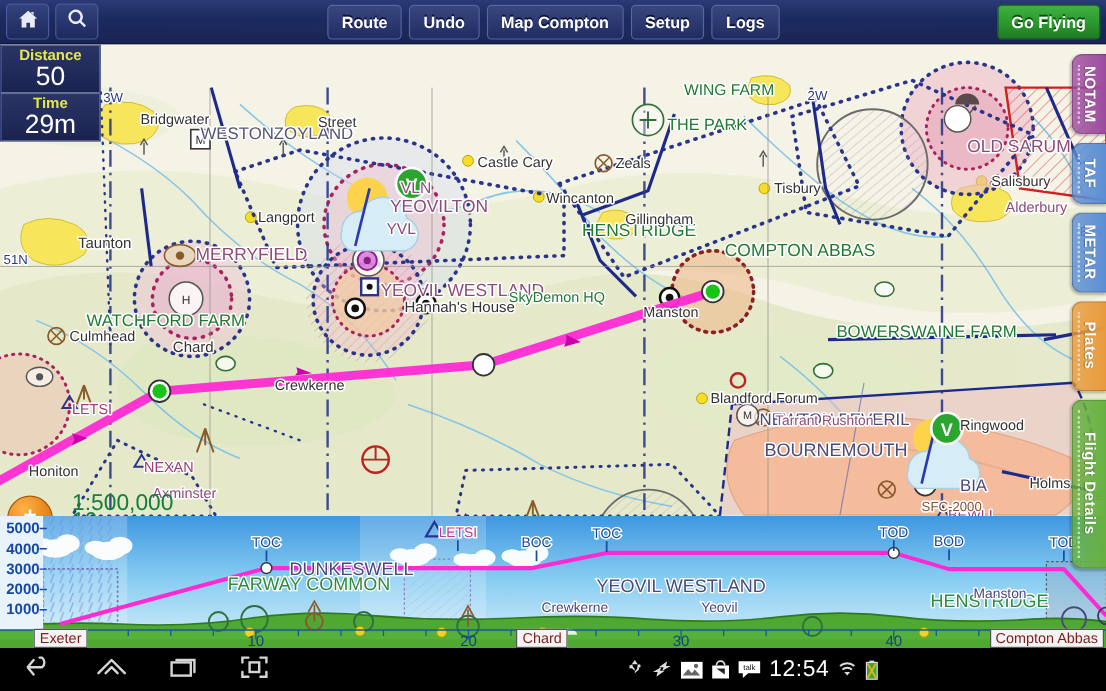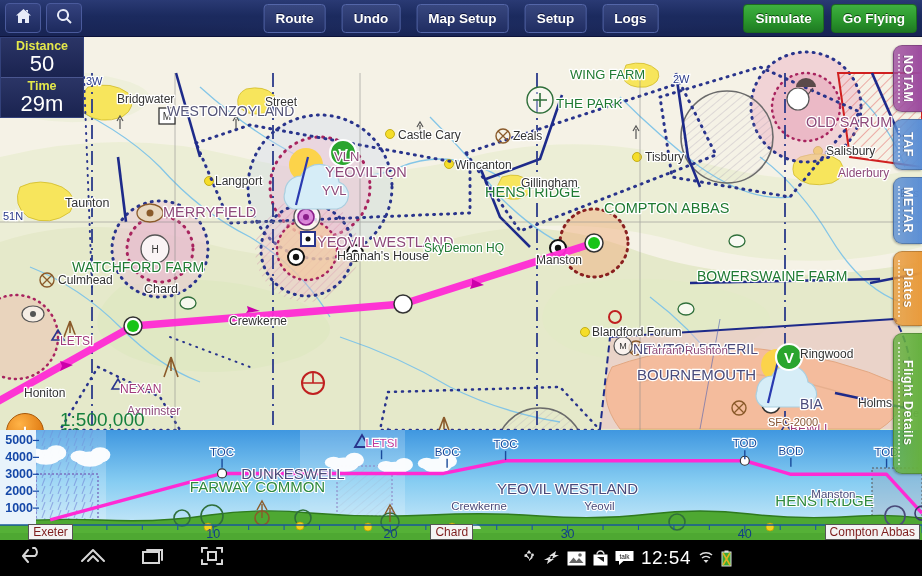--- a/index.html
+++ b/index.html
@@ -12,21 +12,21 @@
     background: linear-gradient(to bottom, #2a3a74 0%, #1b2a5e 45%, #16225180 100%),
                 radial-gradient(ellipse at 50% 0%, #3b4e92 0%, #17245400 70%);
     background-color: #1a2656;
     border-bottom: 1px solid #0c123a; display: flex; align-items: center; }
   .tb-icon-btn { width: 36px; height: 30px; margin-left: 5px;
     background: linear-gradient(to bottom, #34427e, #1d2a5e);
     border: 1px solid #4a5a9c; border-radius: 4px;
     display: flex; align-items: center; justify-content: center; }
   .tb-icon-btn svg { fill: #e8ecf8; }
   #tb-center { position: absolute; left: 50%; transform: translateX(-50%);
-    display: flex; gap: 16px; align-items: center; }
+    display: flex; gap: 6px; align-items: center; }
   .tb-btn { height: 29px; padding: 0 11px;
     background: linear-gradient(to bottom, #38477f, #202d62);
     border: 1px solid #5466a8; border-radius: 4px; color: #fff;
     font-size: 13.5px; font-weight: bold; display: flex; align-items: center;
     text-shadow: 0 -1px 0 #0c1338; }
   #tb-right { position: absolute; right: 5px; display: flex; gap: 7px; }
   .tb-green { height: 29px; padding: 0 11px;
     background: linear-gradient(to bottom, #3eb040 0%, #2c9a2e 50%, #1e7a22 100%);
     border: 1px solid #1d6b1f; border-radius: 4px; color: #fff;
     font-size: 13.5px; font-weight: bold; display: flex; align-items: center;
@@ -105,27 +105,26 @@
       <span>
         <svg width="17" height="17" viewBox="0 0 17 17">
             <path d="M7 1a6 6 0 1 0 3.5 10.9l3.8 3.8 1.4-1.4-3.8-3.8A6 6 0 0 0 7 1zm0 2a4 4 0 1 1 0 8 4 4 0 0 1 0-8z"></path>
           </svg>
       </span>
     </div>
 
     <div id="tb-center">
       <div class="tb-btn">Route</div>
       <div class="tb-btn">Undo</div>
-      <div class="tb-btn">Map Setup</div>
+      <div class="tb-btn">Map Compton</div>
       <div class="tb-btn">Setup</div>
       <div class="tb-btn">Logs</div>
     </div>
 
     <div id="tb-right">
-      <div class="tb-green">Simulate</div>
       <div class="tb-green">Go Flying</div>
     </div>
   </div>
 
   <div id="map">
     <svg width="922" height="393" viewBox="0 0 922 393">
       <defs>
         <pattern id="hatchRed" width="7" height="7" patternTransform="rotate(45)" patternUnits="userSpaceOnUse">
           <line x1="0" y1="0" x2="0" y2="7" stroke="#e05050" stroke-width="1.6"></line>
         </pattern>

